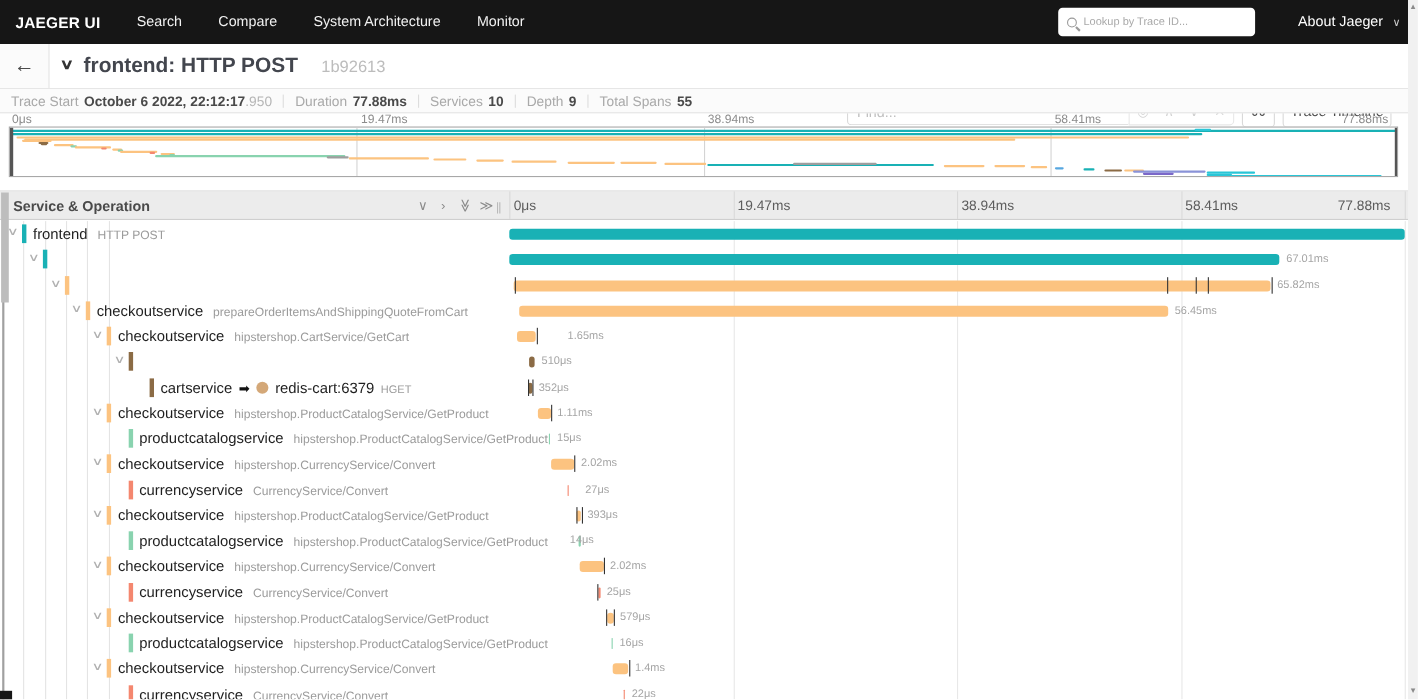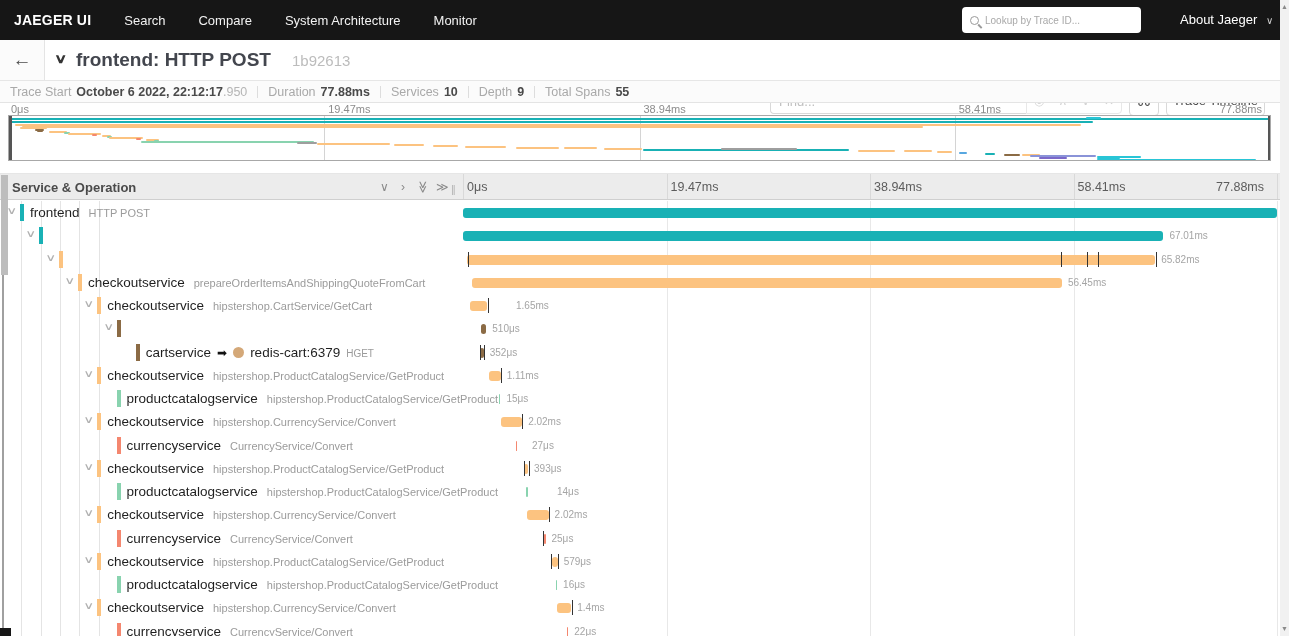--- a/index.html
+++ b/index.html
@@ -316,21 +316,21 @@
           <span class="svc" style="left: 107.2px;"><span>checkoutservice</span><span class="op">hipstershop.ProductCatalogService/GetProduct</span></span>
           <div class="bar" style="left: 523.935px; width: 4.10763px; background: rgb(252, 195, 128);"></div>
           <div class="mark" style="left: 523.621px;"></div>
           <div class="mark" style="left: 528.638px;"></div>
           <span class="bar-label" style="left: 534.043px;">393μs</span>
         </div>
         <div class="row" style="top: 279px;">
           <span class="chip" style="left: 116.5px; background: rgb(137, 211, 175);"></span>
           <span class="svc" style="left: 126.5px;"><span>productcatalogservice</span><span class="op">hipstershop.ProductCatalogService/GetProduct</span></span>
           <div class="bar" style="left: 526.025px; width: 1.5px; background: rgb(137, 211, 175);"></div>
-          <span class="bar-label" style="left: 557px;">14μs</span>
+          <span class="bar-label" style="left: 518px;">14μs</span>
         </div>
         <div class="row" style="top: 302.25px;">
           <span class="chev" style="left: 85.2px;">∨</span>
           <span class="chip" style="left: 97.2px; background: rgb(252, 195, 128);"></span>
           <span class="svc" style="left: 107.2px;"><span>checkoutservice</span><span class="op">hipstershop.CurrencyService/Convert</span></span>
           <div class="bar" style="left: 527.489px; width: 21.113px; background: rgb(252, 195, 128);"></div>
           <div class="mark" style="left: 548.915px;"></div>
           <span class="bar-label" style="left: 554.602px;">2.02ms</span>
         </div>
         <div class="row" style="top: 325.5px;">

